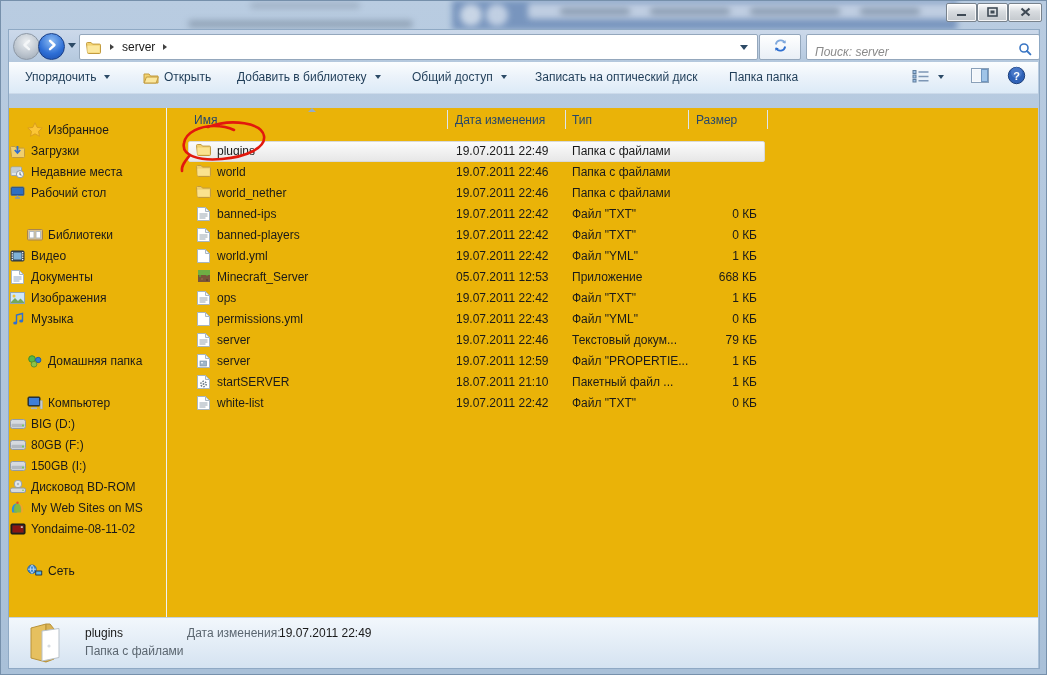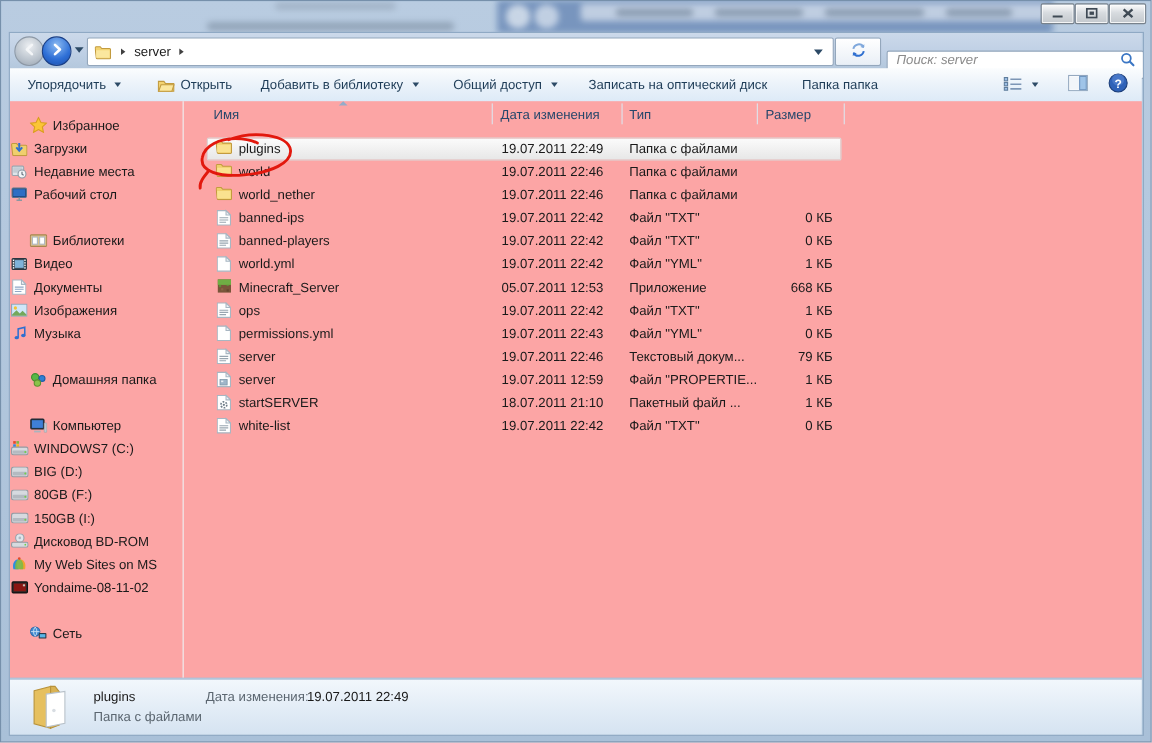--- a/index.html
+++ b/index.html
@@ -27,30 +27,30 @@
   .navbar{position:absolute;left:9px;top:30px;width:1029px;height:32px;
     background:linear-gradient(#ccd9ea,#bfd0e5 55%,#b4c8dd);border-bottom:1px solid #a3b8cf}
   .navcircle{position:absolute;width:25px;height:25px;border-radius:50%;top:3px;display:flex;align-items:center;justify-content:center}
   .back{left:4px;background:radial-gradient(circle at 50% 32%,#eceff2,#b9c2cc 62%,#98a3af);border:1px solid #8d98a5}
   .fwd{left:29px;background:radial-gradient(circle at 50% 28%,#8cbbf2,#2e6fd6 58%,#1b4da9);border:1px solid #1a3f86}
   .nav-dd{position:absolute;left:59px;top:13px;width:0;height:0;border-left:4px solid transparent;border-right:4px solid transparent;border-top:5px solid #2c4a66}
   .addr{position:absolute;left:70px;top:4px;width:677px;height:24px;background:#fff;border:1px solid #94a7bc;border-radius:2px;display:flex;align-items:center}
   .crumb-arrow{width:0;height:0;border-left:4px solid #404040;border-top:3.5px solid transparent;border-bottom:3.5px solid transparent;margin:0 8px}
   .addr-dd{margin-left:auto;margin-right:9px;width:0;height:0;border-left:4px solid transparent;border-right:4px solid transparent;border-top:5px solid #2c4a66}
   .refresh{position:absolute;left:750px;top:4px;width:40px;height:24px;background:linear-gradient(#ffffff,#e9eff6);border:1px solid #94a7bc;border-radius:2px;display:flex;align-items:center;justify-content:center}
-  .search{position:absolute;left:797px;top:16px;width:232px;height:24px;background:#fff;border:1px solid #94a7bc;border-radius:2px;display:flex;align-items:flex-start}
+  .search{position:absolute;left:797px;top:4px;width:232px;height:24px;background:#fff;border:1px solid #94a7bc;border-radius:2px;display:flex;align-items:flex-end}
   .search input{flex:1;border:0;outline:none;background:transparent;font:italic 12px "Liberation Sans",sans-serif;color:#777;padding:0 4px 0 8px}
   .search input::placeholder{color:#8a8a8a;font-style:italic}
   
   .cmdbar{position:absolute;left:9px;top:62px;width:1029px;height:31px;
     background:linear-gradient(#fbfdfe,#ecf3fa 45%,#dceaf7);border-bottom:1px solid #ccdaea}
   .cmd{position:absolute;top:0;height:30px;display:flex;align-items:center;gap:5px;color:#1e3c57;cursor:default;white-space:nowrap}
   .dd{width:0;height:0;border-left:3.5px solid transparent;border-right:3.5px solid transparent;border-top:4px solid #2c4a66;margin-left:3px}
   
-  .main{position:absolute;left:9px;top:92px;width:1029px;height:524px;background:#fca5a5}
+  .main{position:absolute;left:9px;top:108px;width:1029px;height:524px;background:#eab308}
   .side-divider{position:absolute;left:157px;top:0;bottom:0;width:1px;background:#eef2f6}
   .sidebar{position:absolute;left:0;top:11px;width:156px}
   .side-item{height:21px;display:flex;align-items:center;gap:5px;cursor:default;white-space:nowrap;overflow:hidden}
   .side-sec{padding-left:17px}
   .side-child{}
   .gap{margin-top:21px}
   .ic{display:inline-flex;width:17px;justify-content:center;flex:none}
   
   .list{position:absolute;left:169px;top:0;right:0;bottom:0}
   .hlabel{position:absolute;top:5px;color:#26476b;cursor:default}
@@ -315,36 +315,20 @@
             <rect x="1" y="1" width="12" height="9" rx="1" fill="#2b3a49" stroke="#1d2935"></rect>
             <rect x="2" y="2" width="10" height="7" fill="#3f7fd6"></rect>
             <rect x="4" y="11.5" width="6" height="1.6" fill="#aab4bd"></rect>
             <rect x="13.2" y="4.5" width="2.3" height="8.5" rx=".5" fill="#c2c9d0" stroke="#98a2ab" stroke-width=".5"></rect>
           </svg>
         </span>
         <span>Компьютер</span>
       </div>
       <div class="side-item side-child">
         <span class="ic">
-          <svg width="16" height="13" viewBox="0 0 16 13">
-            <g>
-              <rect x="2" y="0" width="2.4" height="2.4" fill="#e54b2c"></rect>
-              <rect x="4.9" y="0" width="2.4" height="2.4" fill="#7cb944"></rect>
-              <rect x="2" y="2.9" width="2.4" height="2.4" fill="#2e8ce0"></rect>
-              <rect x="4.9" y="2.9" width="2.4" height="2.4" fill="#f5b916"></rect>
-            </g>
-            <rect x=".5" y="5.5" width="15" height="7" rx="1.8" fill="#d6dadf" stroke="#939ba3"></rect>
-            <rect x="1.5" y="8.5" width="13" height="3" rx="1" fill="#b4bac1"></rect>
-            <circle cx="13" cy="10" r=".9" fill="#6fcf4a"></circle>
-          </svg>
-        </span>
-        <span>WINDOWS7 (C:)</span>
-      </div>
-      <div class="side-item side-child">
-        <span class="ic">
           <svg width="16" height="10" viewBox="0 0 16 10">
             <rect x=".5" y=".5" width="15" height="9" rx="2" fill="#d6dadf" stroke="#939ba3"></rect>
             <rect x="1.5" y="4.8" width="13" height="3.4" rx="1" fill="#b4bac1"></rect>
             <circle cx="13" cy="6.5" r=".9" fill="#6fcf4a"></circle>
           </svg>
         </span>
         <span>BIG (D:)</span>
       </div>
       <div class="side-item side-child">
         <span class="ic">

